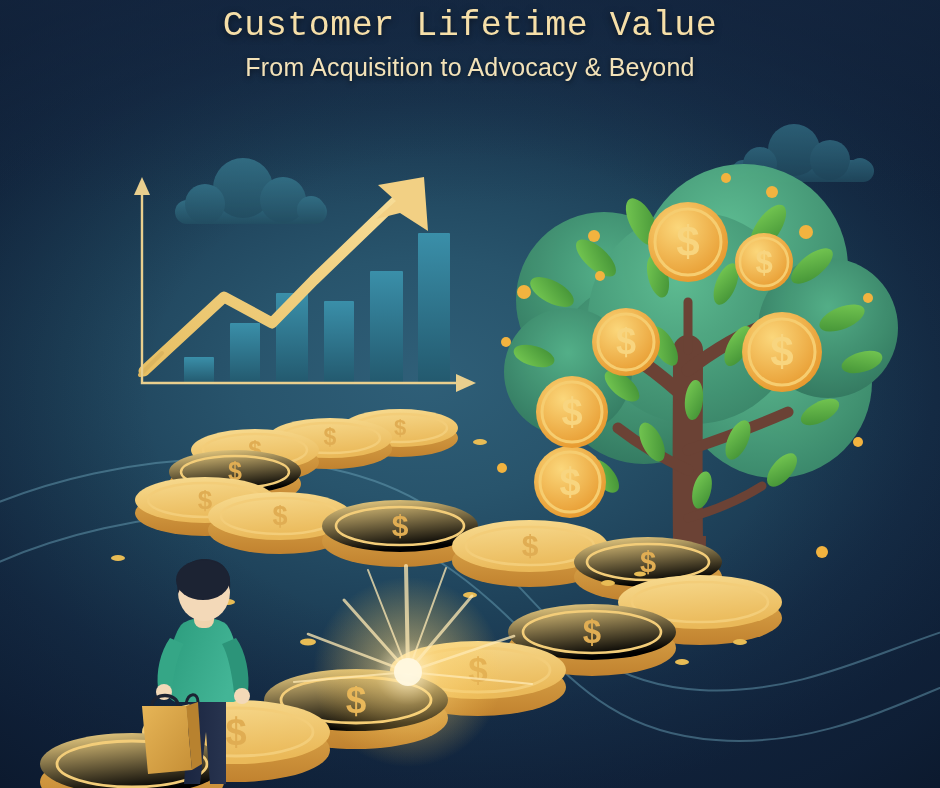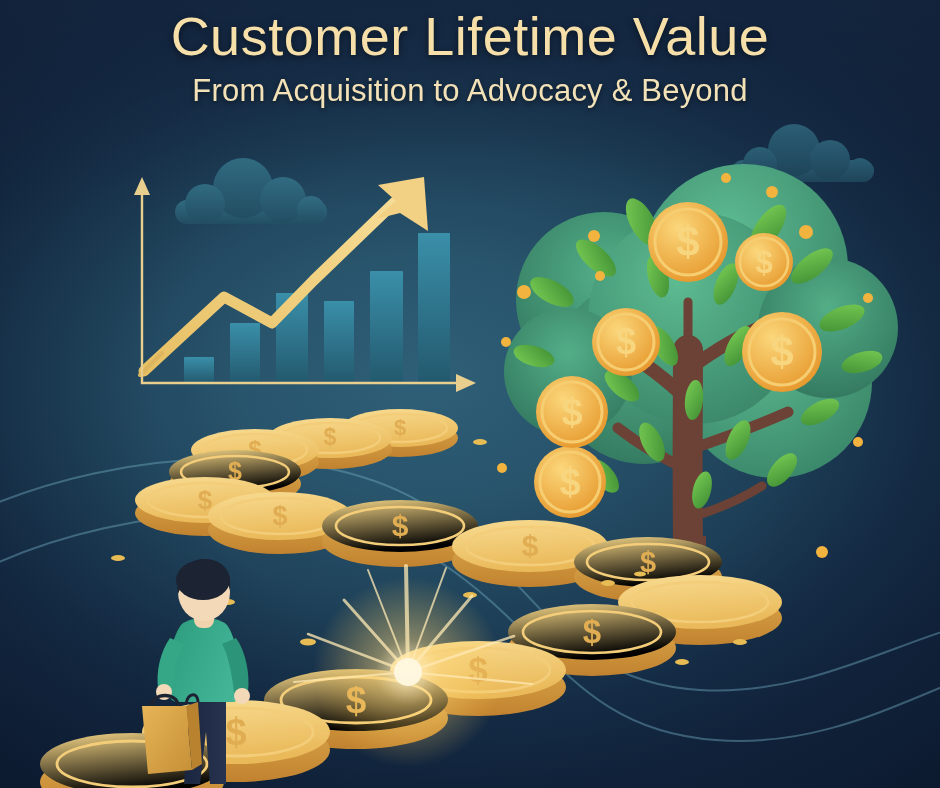--- a/index.html
+++ b/index.html
@@ -17,26 +17,26 @@
   #bg-vignette{
     background:
       radial-gradient(ellipse 85% 75% at 50% 50%, rgba(0,0,0,0) 40%, rgba(9,20,38,.45) 78%, rgba(7,16,32,.8) 100%);
   }
   #bg-topfade{
     background:linear-gradient(180deg,#16294492 0%,rgba(21,41,68,0) 26%);
   }
   
   #title-block{position:absolute;left:0;right:0;top:8px;text-align:center;}
   #main-title{
-    font-family:Liberation Sans, sans-serif;
-    font-size:54px;line-height:1.06;color:#f6dfa8;letter-spacing:.5px;
+    font-family:Liberation Mono, monospace;
+    font-size:35px;line-height:1.06;color:#f6dfa8;letter-spacing:.5px;
     text-shadow:0 2px 7px rgba(0,0,0,.55);
   }
   #sub-title{
-    font-size:31px;color:#f3e2b8;margin-top:8px;letter-spacing:.2px;
+    font-size:25px;color:#f3e2b8;margin-top:8px;letter-spacing:.2px;
     text-shadow:0 2px 5px rgba(0,0,0,.5);
   }
   
   .abs{position:absolute;}
   svg{display:block;overflow:visible;}
 </style>
 </head>
 <body>
 
 <div id="poster">

